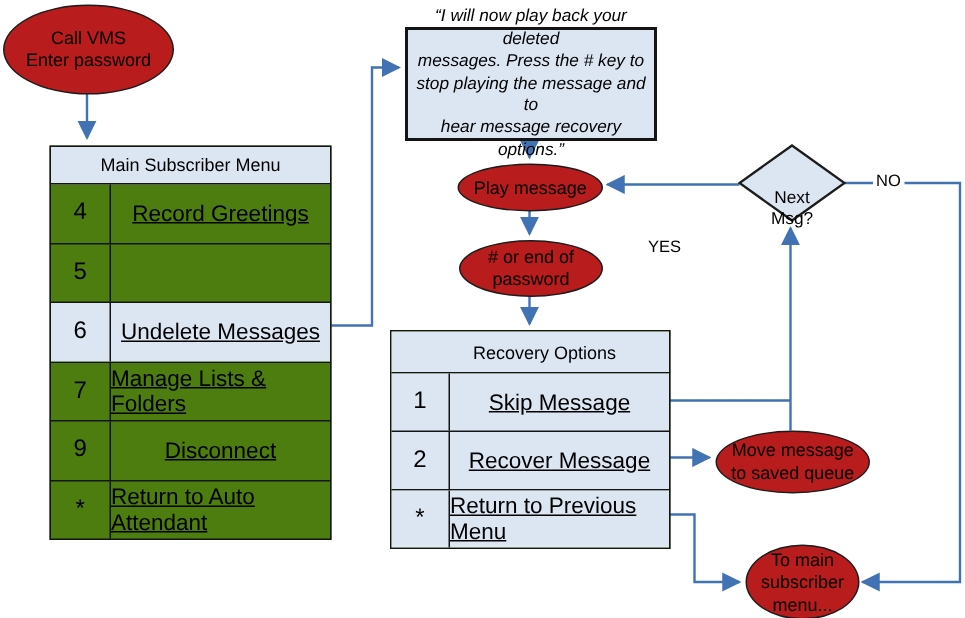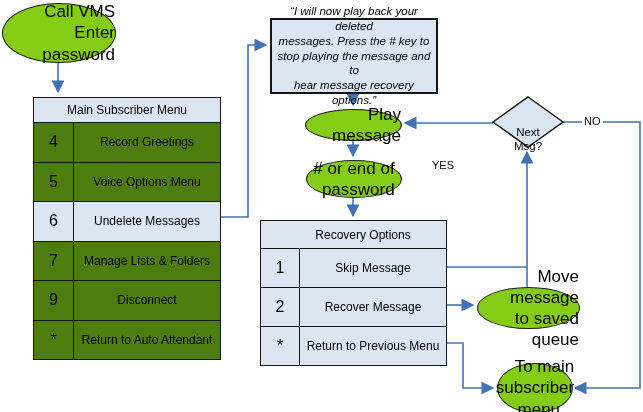--- a/index.html
+++ b/index.html
@@ -1,21 +1,21 @@
 <!DOCTYPE html>
 <html><head>
 <meta charset="utf-8">
 <style>
   html,body{margin:0;padding:0;background:#fff;}
   .stage{position:relative;width:643px;height:412px;background:#fff;
          font-family:"Liberation Sans",sans-serif;color:#000;overflow:hidden;}
   .lines{position:absolute;left:0;top:0;}
   .node{position:absolute;display:flex;align-items:center;justify-content:center;
-        text-align:right;background:#84cc16;border:1.5px solid #1c1c1c;border-radius:50%;
-        white-space:pre-line;line-height:1.25;font-size:17px;}
+        text-align:center;background:#b91c1c;border:1.5px solid #1c1c1c;border-radius:50%;
+        white-space:pre-line;line-height:1.25;font-size:12px;}
   #start{left:2px;top:3px;width:112px;height:58px;}
   #play{left:305px;top:109px;width:95px;height:30px;}
   #stopkey{left:306px;top:160px;width:94px;height:36px;}
   #queue{left:477px;top:287px;width:101px;height:40px;}
   #tomain{left:497px;top:363px;width:74px;height:48px;}
   .prompt{position:absolute;left:270px;top:18px;width:168px;height:76px;background:#dce6f2;
           border:2px solid #141414;font-style:italic;font-size:11.5px;line-height:1.3;
           text-align:center;white-space:pre-line;display:flex;align-items:center;
           justify-content:center;box-sizing:border-box;}
   .decision-text{position:absolute;left:505px;top:126px;width:46px;text-align:center;
@@ -26,21 +26,21 @@
   .tbl-head{height:24px;display:flex;align-items:center;justify-content:center;
           font-size:12px;background:#dce6f2;border-bottom:1px solid #141414;}
   #recovery .tbl-head{height:27px;padding-left:19px;}
   .tbl-row{display:flex;border-bottom:1px solid #141414;}
   .tbl-row:last-child{border-bottom:none;}
   #main-menu .tbl-row{height:38.5px;}
   #recovery .tbl-row{height:38px;background:#dce6f2;}
   .tbl-key{width:39px;border-right:1px solid #141414;display:flex;align-items:center;
           justify-content:center;font-size:16px;}
   #recovery .tbl-key{width:38px;}
-  .tbl-label{flex:1;display:flex;align-items:center;justify-content:center;font-size:12px;}
+  .tbl-label{flex:1;display:flex;align-items:center;justify-content:center;font-size:15px;text-decoration:underline;}
   .hl{background:#dce6f2;}
   .edge-label{position:absolute;font-size:11px;background:#fff;padding:0 2px;}
   #yes{left:430px;top:115px;margin-top:44px;}
   #no{left:582px;top:115px;}
 </style>
 </head>
 <body>
 
 <div class="stage">
 
@@ -70,21 +70,20 @@
 Enter password</div>
 
   <div class="tbl" id="main-menu">
     <div class="tbl-head">Main Subscriber Menu</div>
     <div class="tbl-row">
       <div class="tbl-key">4</div>
       <div class="tbl-label">Record Greetings</div>
     </div>
     <div class="tbl-row">
       <div class="tbl-key">5</div>
-      <div class="tbl-label">Voice Options Menu</div>
     </div>
     <div class="tbl-row">
       <div class="tbl-key hl">6</div>
       <div class="tbl-label hl">Undelete Messages</div>
     </div>
     <div class="tbl-row">
       <div class="tbl-key">7</div>
       <div class="tbl-label">Manage Lists &amp; Folders</div>
     </div>
     <div class="tbl-row">

